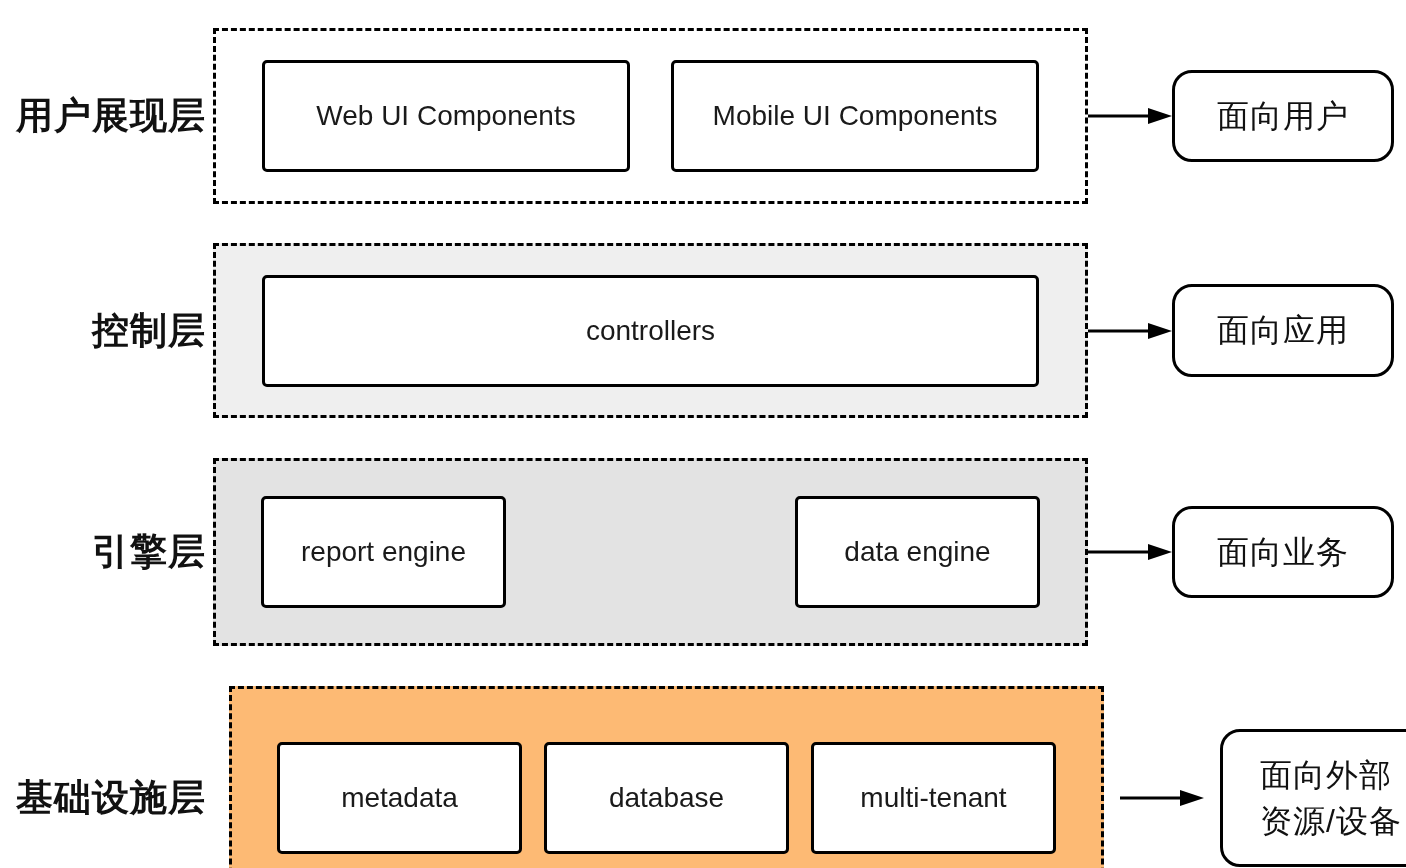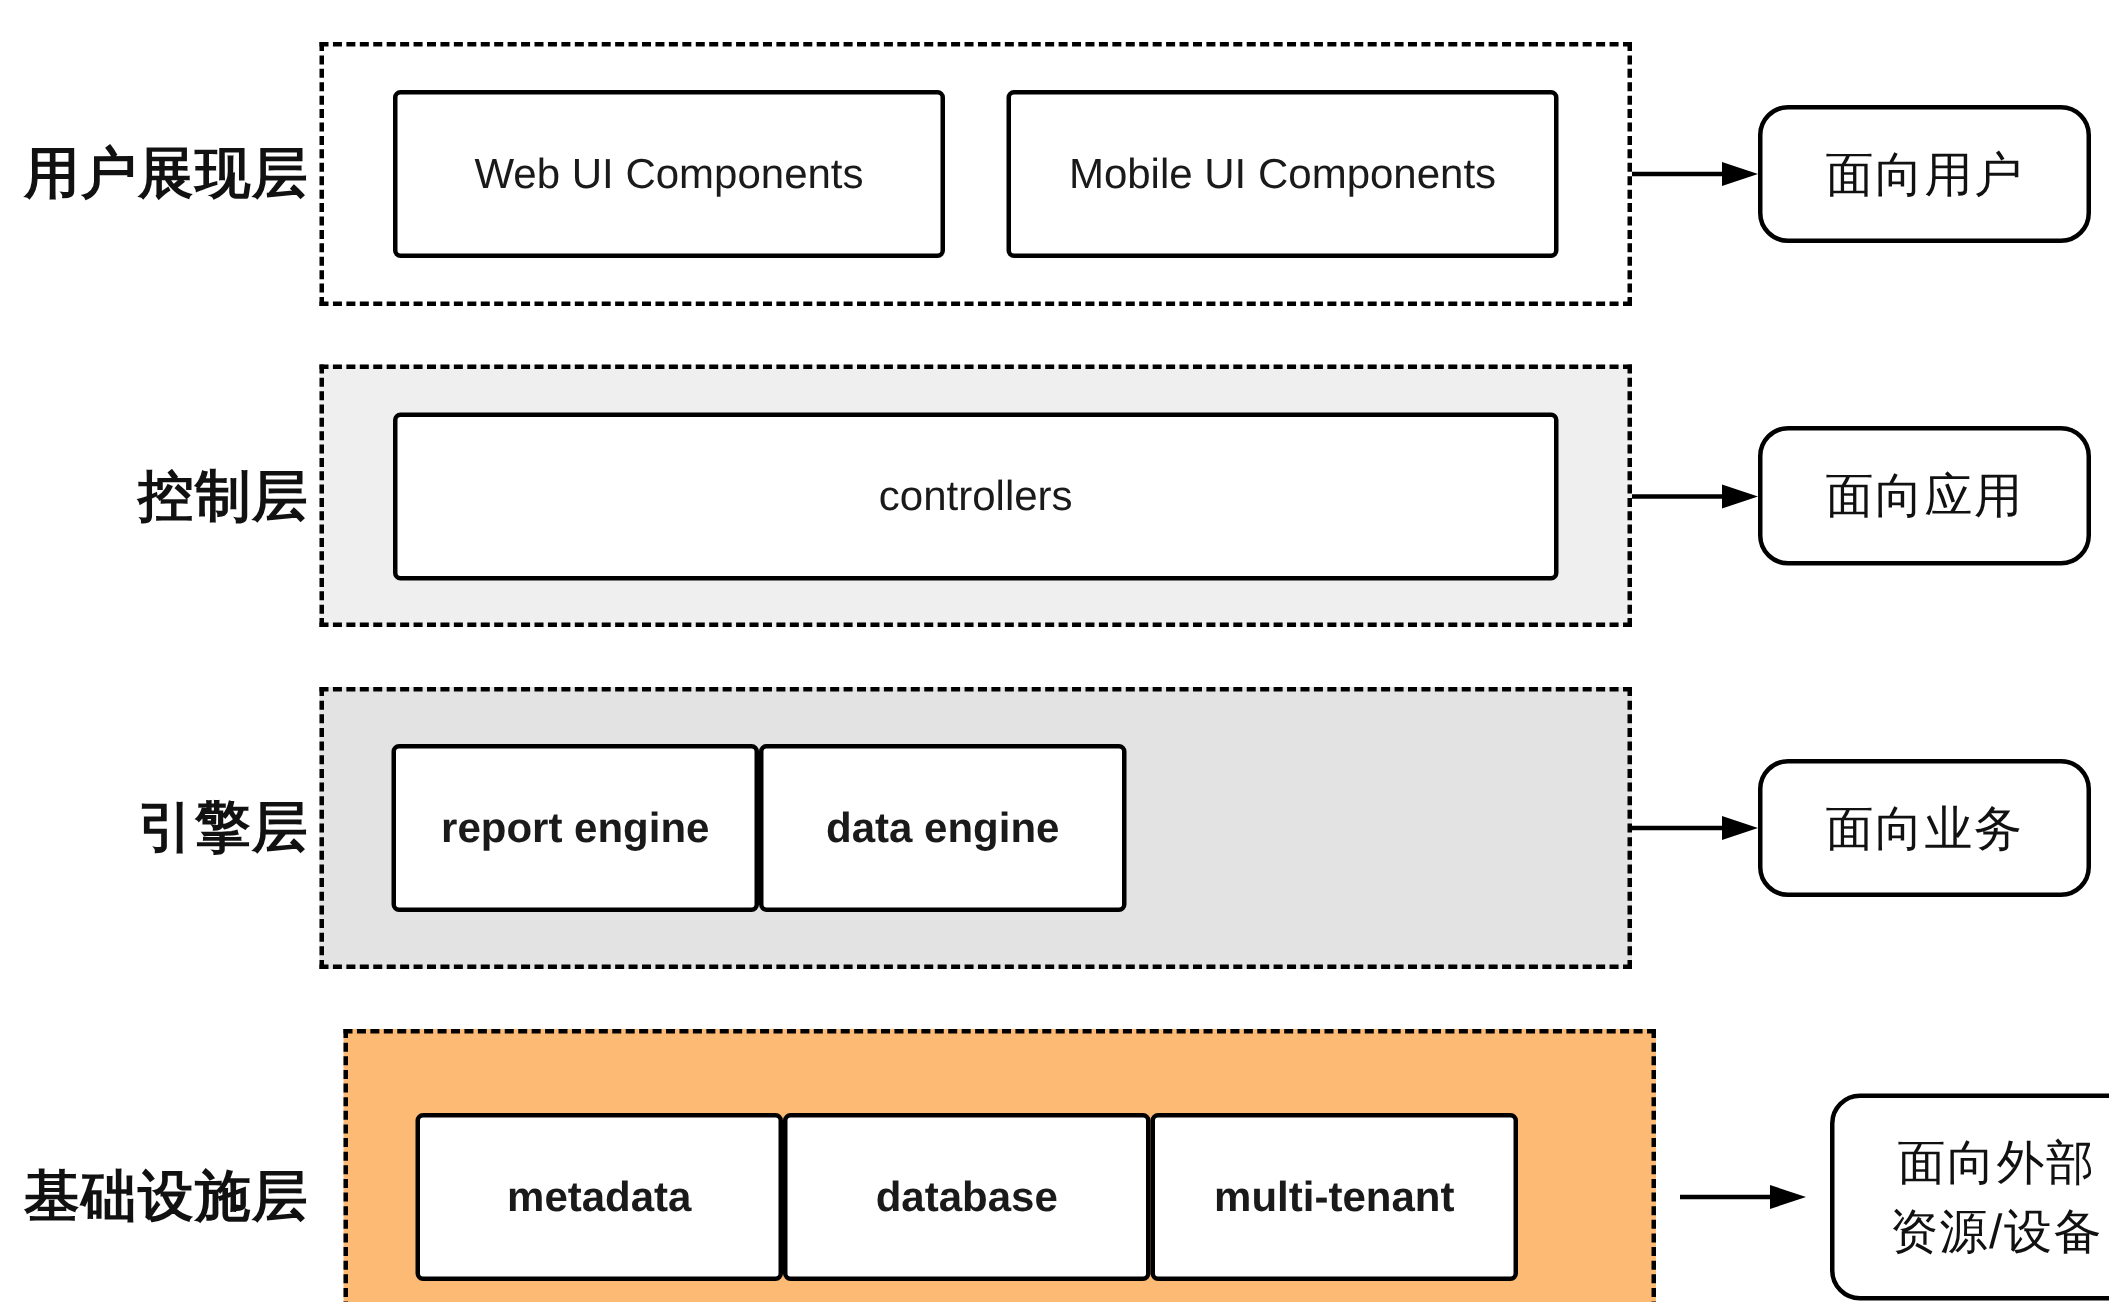--- a/index.html
+++ b/index.html
@@ -38,21 +38,21 @@
   .layer-container {
     flex: 0 0 875px;
     width: 875px;
     margin-left: 7px;
     border: 3px dashed #000000;
     display: flex;
     align-items: center;
     padding: 0 46px;
   }
   .gap-lg { justify-content: space-between; }
-  .gap-sm { padding: 0 60px 0 45px; font-weight: bold; }
+  .gap-sm { justify-content: space-between; padding: 0 45px 0 45px; }
 
   .node {
     height: 112px;
     background: #ffffff;
     border: 3px solid #000000;
     border-radius: 5px;
     display: flex;
     align-items: center;
     justify-content: center;
     font-size: 28px;
@@ -75,21 +75,21 @@
     flex: 0 0 222px;
     width: 222px;
     align-self: center;
     min-height: 86px;
     background: #ffffff;
     border: 3px solid #000000;
     border-radius: 20px;
     display: flex;
     align-items: center;
     justify-content: center;
-    text-align: center;
+    text-align: left;
     font-size: 32px;
     line-height: 1.45;
     padding: 20px 8px;
     white-space: pre-line;
     letter-spacing: 1px;
   }
 </style>
 </head>
 <body>
 

